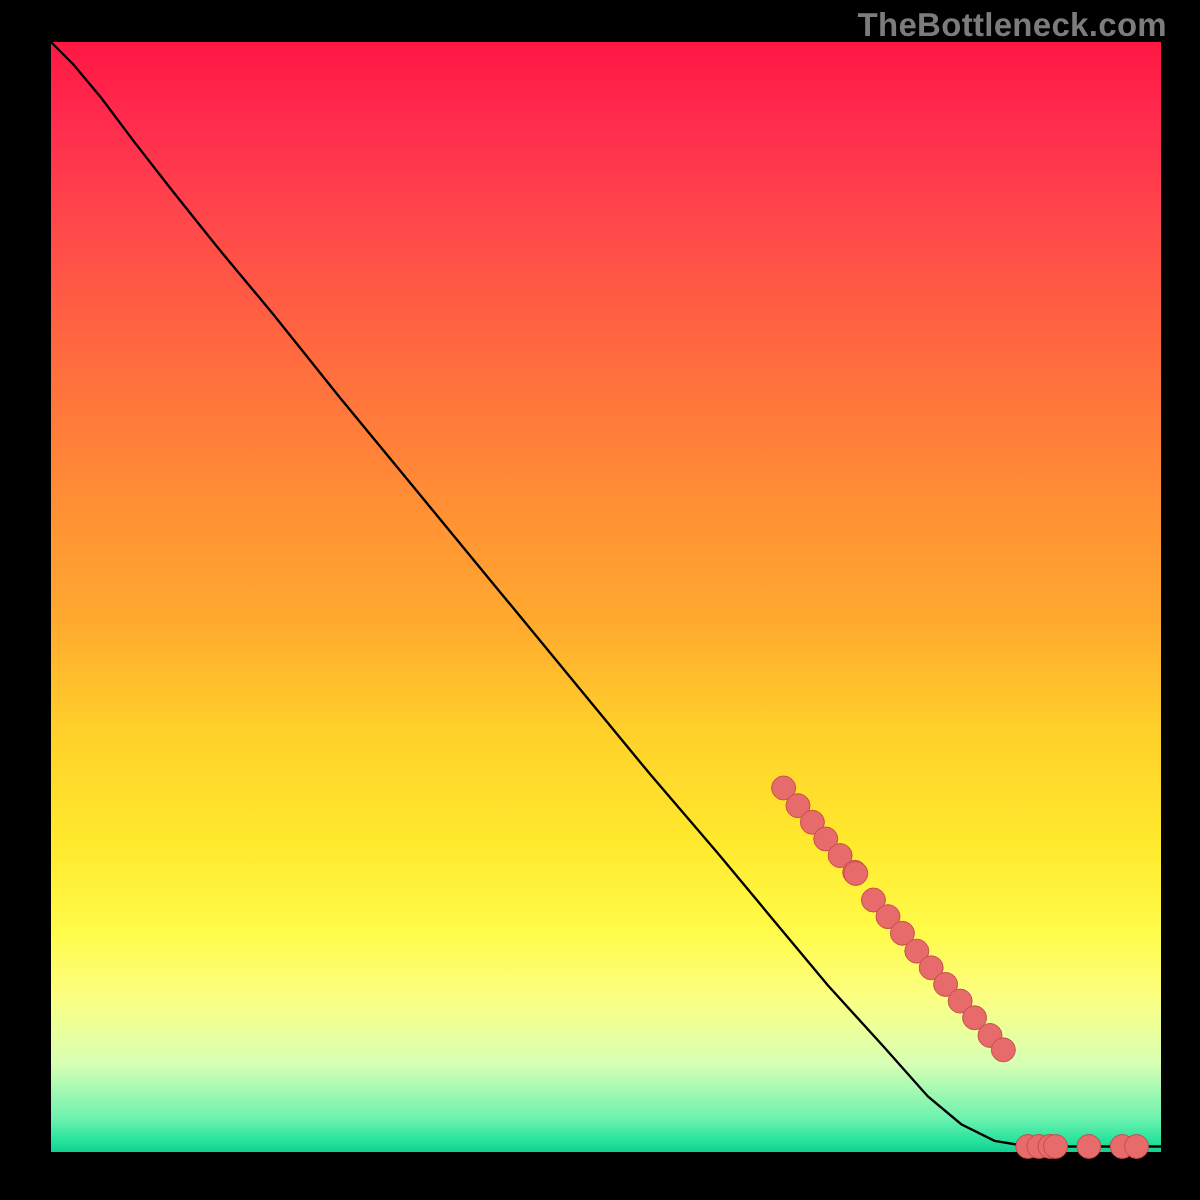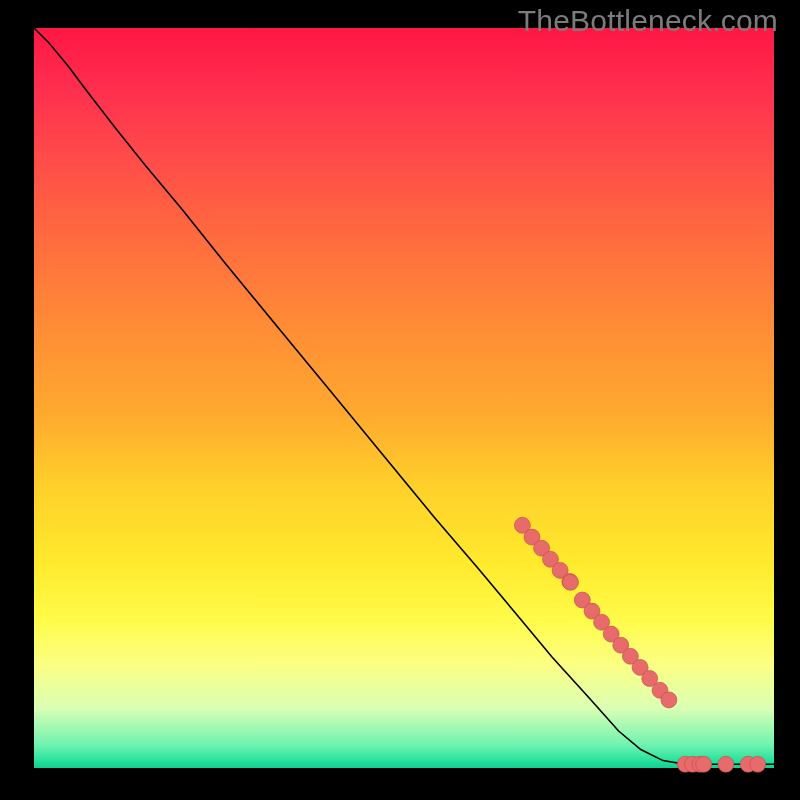--- a/index.html
+++ b/index.html
@@ -57,22 +57,22 @@
   .curve {
     fill: none;
     stroke: #000000;
     stroke-width: 1.6;
   }
   .watermark {
     position: absolute;
     top: 4px;
     right: 22px;
     color: #7c7c7c;
-    font-size: 30px;
-    font-weight: 400;
+    font-size: 22px;
+    font-weight: 700;
     letter-spacing: 0.2px;
     user-select: none;
   }
 </style>
 </head>
 <body>
 
 <div class="stage">
 
   <div class="plot-area"></div>

